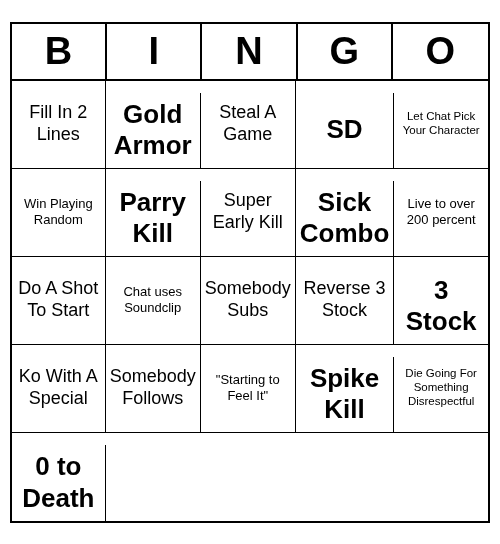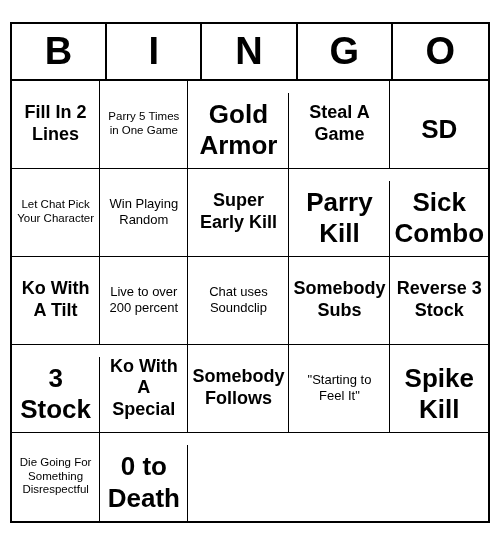--- a/index.html
+++ b/index.html
@@ -49,21 +49,21 @@
     }
     .bingo-cell:nth-child(5n) { border-right: none; }
     .bingo-cell:nth-child(n+21) { border-bottom: none; }
     .bingo-cell.large-text {
       font-size: 26px;
       font-weight: bold;
       margin-top: 12px;
     }
     .bingo-cell.medium-text {
       font-size: 18px;
-      font-weight: bold;
+      font-weight: normal;
     }
     .bingo-cell.small-text {
       font-size: 13px;
     }
     .bingo-cell.xsmall-text {
       font-size: 11.5px;
     }
   </style>
 </head>
 <body>
@@ -71,31 +71,30 @@
 <div id="bingo-card">
   <div id="bingo-header">
   <div class="header-cell">B</div>
       <div class="header-cell">I</div>
       <div class="header-cell">N</div>
       <div class="header-cell">G</div>
       <div class="header-cell">O</div>
     </div>
   <div id="bingo-grid">
   <div class="bingo-cell medium-text">Fill In 2 Lines</div>
-      <div class="bingo-cell xsmall-text">Parry 5 Times in One Game</div>
       <div class="bingo-cell large-text">Gold Armor</div>
       <div class="bingo-cell medium-text">Steal A Game</div>
       <div class="bingo-cell large-text">SD</div>
       <div class="bingo-cell xsmall-text">Let Chat Pick Your Character</div>
       <div class="bingo-cell small-text">Win Playing Random</div>
+      <div class="bingo-cell large-text">Parry Kill</div>
       <div class="bingo-cell medium-text">Super Early Kill</div>
-      <div class="bingo-cell large-text">Parry Kill</div>
       <div class="bingo-cell large-text">Sick Combo</div>
-      <div class="bingo-cell medium-text">Ko With A Tilt</div>
       <div class="bingo-cell small-text">Live to over 200 percent</div>
+      <div class="bingo-cell medium-text">Do A Shot To Start</div>
       <div class="bingo-cell small-text">Chat uses Soundclip</div>
       <div class="bingo-cell medium-text">Somebody Subs</div>
       <div class="bingo-cell medium-text">Reverse 3 Stock</div>
       <div class="bingo-cell large-text">3 Stock</div>
       <div class="bingo-cell medium-text">Ko With A Special</div>
       <div class="bingo-cell medium-text">Somebody Follows</div>
       <div class="bingo-cell small-text">"Starting to Feel It"</div>
       <div class="bingo-cell large-text">Spike Kill</div>
       <div class="bingo-cell xsmall-text">Die Going For Something Disrespectful</div>
       <div class="bingo-cell large-text">0 to Death</div>

